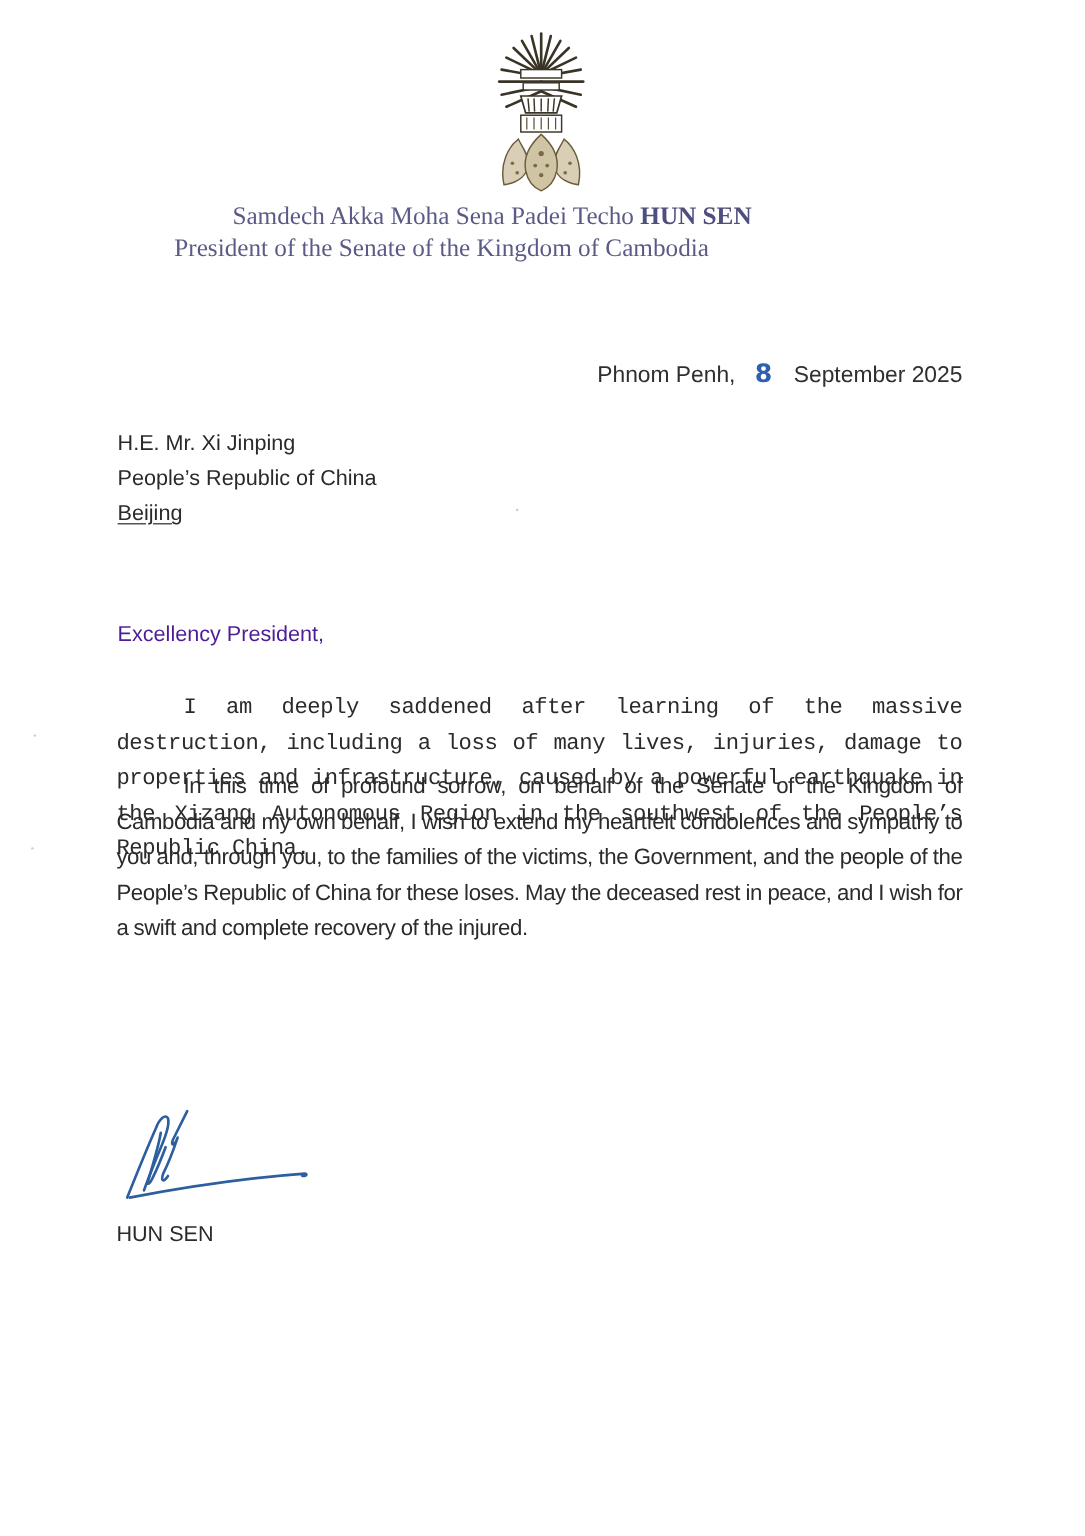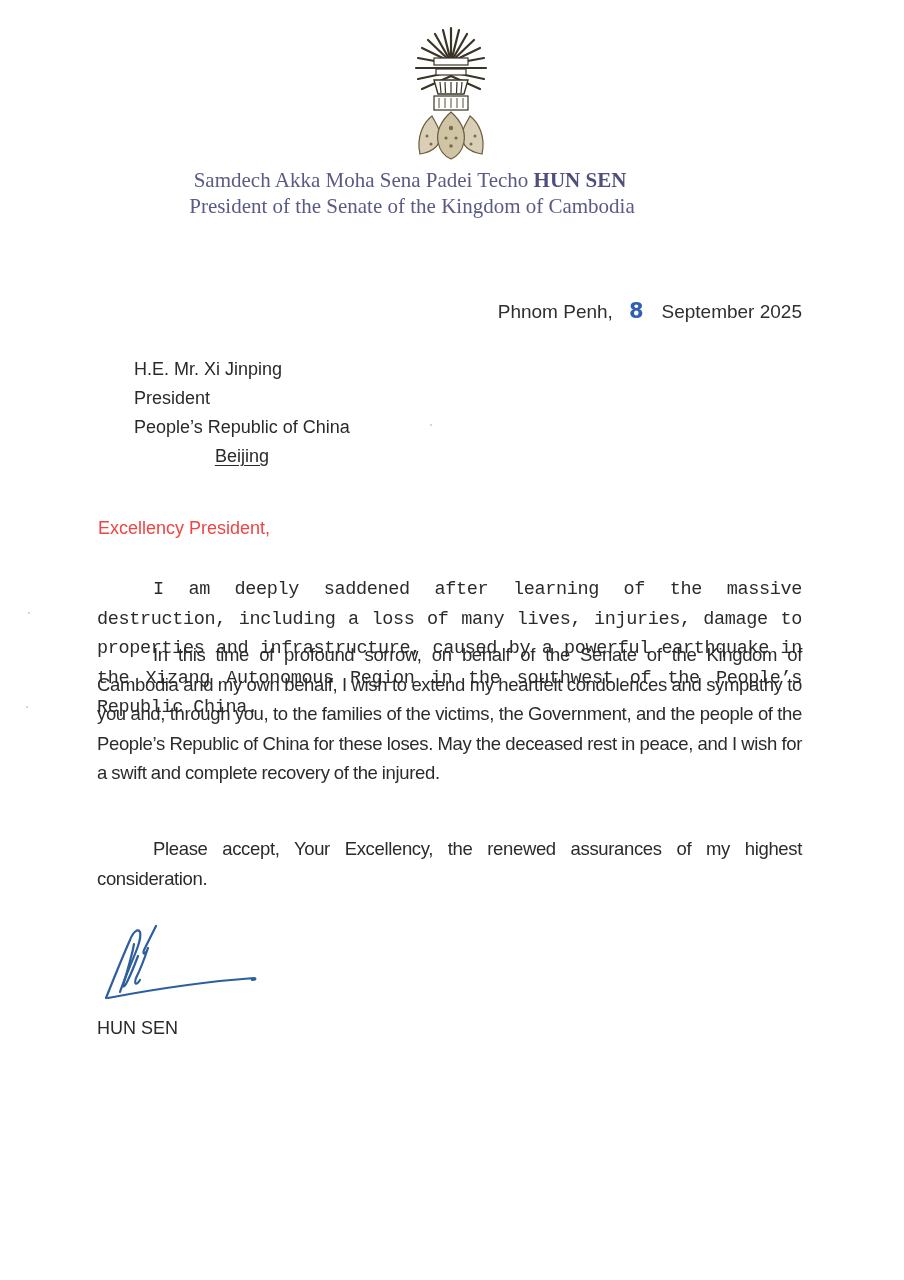--- a/index.html
+++ b/index.html
@@ -32,21 +32,21 @@
       position: absolute;
       left: 0;
       width: 904px;
       text-align: center;
       font-family: "Liberation Serif", "DejaVu Serif", serif;
       color: #5a5a86;
       font-size: 21px;
       line-height: 26px;
     }
     .letterhead .line1 { position: absolute; top: 167px; left: 0; width: 820px; }
-    .letterhead .line2 { position: absolute; top: 193px; left: 0; width: 736px; padding-left: 44px; }
+    .letterhead .line2 { position: absolute; top: 193px; left: 0; width: 736px; }
     .letterhead b { color: #4f4f7f; font-weight: bold; }
 
     .date-line {
       position: absolute;
       top: 299px;
       right: 102px;
       font-size: 19px;
       color: #2f2f2f;
       white-space: nowrap;
     }
@@ -58,31 +58,30 @@
       font-family: "DejaVu Sans", sans-serif;
     }
 
     .recipient {
       position: absolute;
       left: 98px;
       top: 355px;
       font-size: 18px;
       line-height: 29px;
       color: #2a2a2a;
-      margin-left: 36px;
     }
     .recipient .r-line { display: block; }
-    .recipient .underline { text-decoration: underline; text-underline-offset: 3px; text-align: center; }
+    .recipient .underline { text-decoration: underline; text-underline-offset: 3px; }
 
     .salutation {
       position: absolute;
       left: 98px;
       top: 518px;
       font-size: 18px;
-      color: #ef4444;
+      color: #4c1d95;
     }
 
     .body-text {
       position: absolute;
       left: 97px;
       width: 705px;
       font-size: 18.5px;
       line-height: 29.5px;
       text-align: justify;
       color: #2b2b2b;
@@ -177,30 +176,28 @@
     <div class="line1"><span>Samdech Akka Moha Sena Padei Techo </span><b>HUN SEN</b></div>
     <div class="line2">President of the Senate of the Kingdom of Cambodia</div>
   </div>
 
   <div class="date-line">
     <span>Phnom Penh,</span><span class="day">8</span><span>September 2025</span>
   </div>
 
   <div class="recipient">
     <span class="r-line">H.E. Mr. Xi Jinping</span>
-    <span class="r-line">President</span>
     <span class="r-line">People’s Republic of China</span>
     <span class="r-line underline">Beijing</span>
   </div>
 
   <div class="salutation">Excellency President,</div>
 
   <div class="body-text p1"><span class="indent"></span><span>I am deeply saddened after learning of the massive destruction, including a loss of many lives, injuries, damage to properties and infrastructure, caused by a powerful earthquake in the Xizang Autonomous Region in the southwest of the People’s Republic China.</span></div>
   <div class="body-text p2"><span class="indent"></span><span>In this time of profound sorrow, on behalf of the Senate of the Kingdom of Cambodia and my own behalf, I wish to extend my heartfelt condolences and sympathy to you and, through you, to the families of the victims, the Government, and the people of the People’s Republic of China for these loses. May the deceased rest in peace, and I wish for a swift and complete recovery of the injured.</span></div>
-  <div class="body-text p3"><span class="indent"></span><span>Please accept, Your Excellency, the renewed assurances of my highest consideration.</span></div>
 
   <svg class="signature" viewBox="0 0 160 85" xmlns="http://www.w3.org/2000/svg">
     <g fill="none" stroke="#2d5e9e" stroke-width="2.2" stroke-linecap="round" stroke-linejoin="round">
       <path d="M6 76 C14 56 22 36 30 18 C33 10 38 6 40 10 C42 16 36 30 30 44 C26 54 22 64 20 70"></path>
       <path d="M34 22 C32 34 28 46 24 60 C22 66 24 66 27 60 C31 52 35 42 38 34"></path>
       <path d="M56 4 C52 12 48 20 44 28 C42 34 46 32 48 26 C44 38 40 48 36 56 C34 62 36 64 40 58"></path>
       <path d="M8 76 C50 68 100 60 154 56 C156 56 156 58 152 58"></path>
     </g>
   </svg>
 

